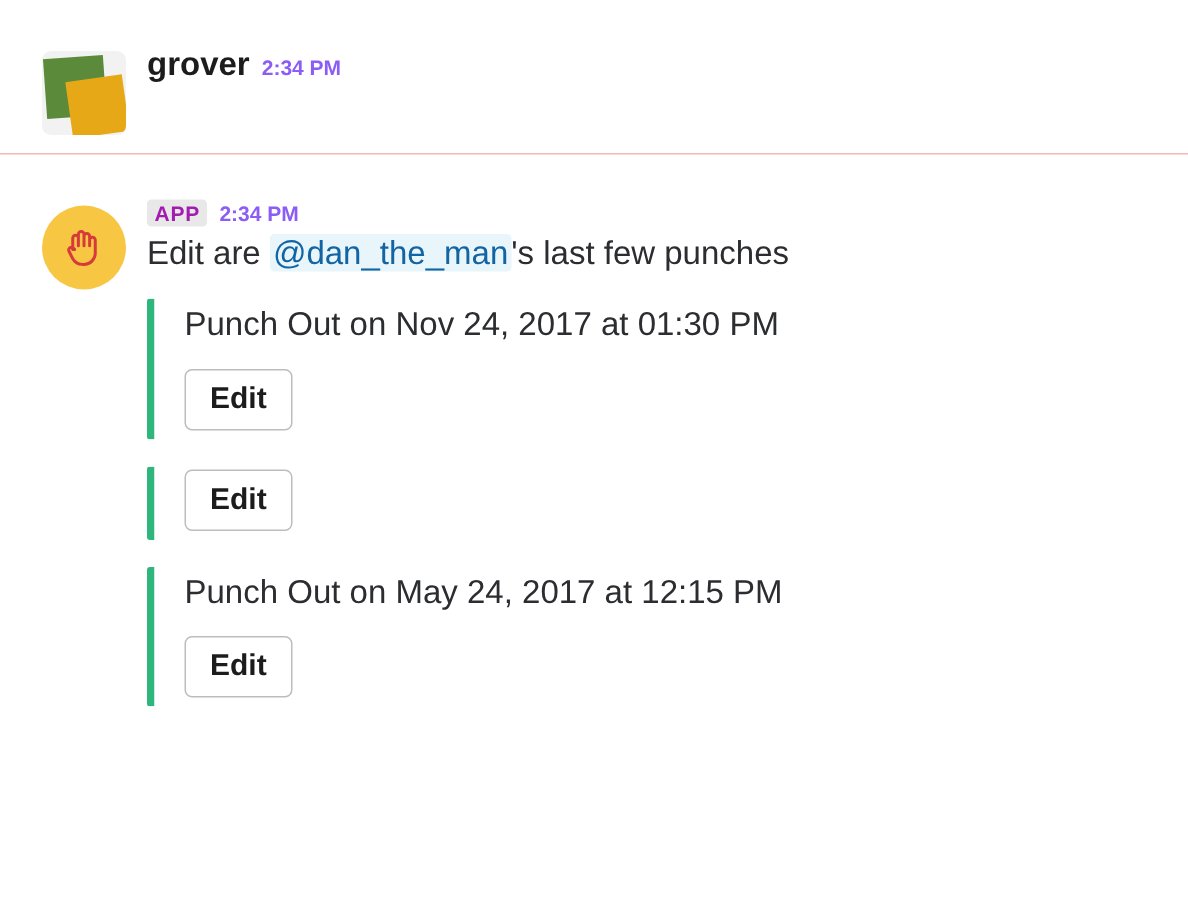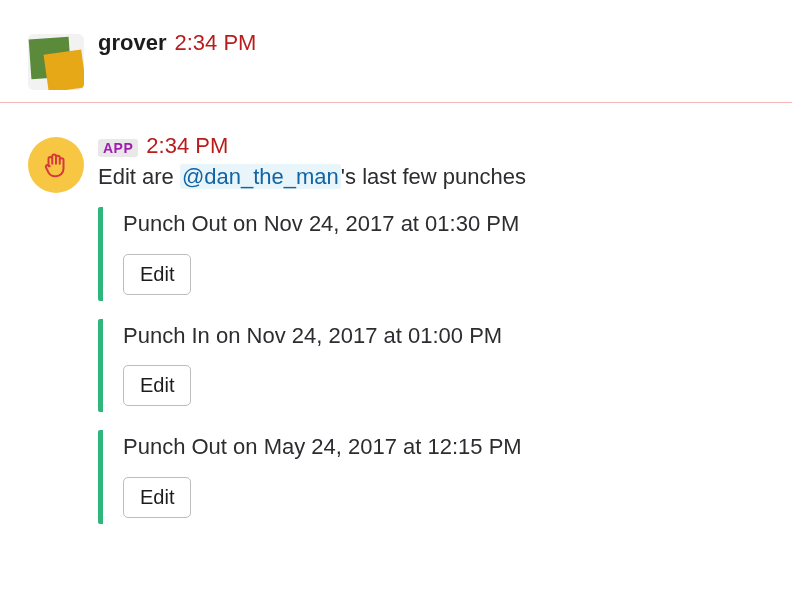--- a/index.html
+++ b/index.html
@@ -66,23 +66,23 @@
     .app-badge {
       background: #e8e8e8;
       color: #a21caf;
       font-size: 14px;
       font-weight: 700;
       padding: 1px 5px;
       border-radius: 3px;
       letter-spacing: 0.5px;
     }
     .timestamp {
-      color: #b91c1c;
-      font-size: 22px;
-      font-weight: 400;
+      color: #8b5cf6;
+      font-size: 14px;
+      font-weight: 700;
     }
     .body-text {
       font-size: 22px;
       line-height: 1.45;
       color: #2c2d30;
     }
     .mention {
       color: #1264a3;
       background: #e8f5fa;
       border-radius: 3px;
@@ -103,21 +103,21 @@
       border-radius: 2px;
     }
     .attachment-text {
       font-size: 22px;
       color: #2c2d30;
       margin-bottom: 14px;
       line-height: 1.4;
     }
     .edit-btn {
       font-size: 20px;
-      font-weight: 400;
+      font-weight: 700;
       color: #1d1c1d;
       background: #fff;
       border: 1px solid #bdbdbd;
       border-radius: 5px;
       padding: 8px 16px;
       cursor: pointer;
     }
   </style>
 </head>
 <body>
@@ -151,21 +151,20 @@
     <div class="body-text">
       <span>Edit are </span><span class="mention">@dan_the_man</span><span>'s last few punches</span>
     </div>
 
     <div class="attachments">
       <div class="attachment">
         <div class="attachment-text">Punch Out on Nov 24, 2017 at 01:30 PM</div>
         <button class="edit-btn">Edit</button>
       </div>
       <div class="attachment">
-        <div class="attachment-text">Punch In on Nov 24, 2017 at 01:00 PM</div>
         <button class="edit-btn">Edit</button>
       </div>
       <div class="attachment">
         <div class="attachment-text">Punch Out on May 24, 2017 at 12:15 PM</div>
         <button class="edit-btn">Edit</button>
       </div>
     </div>
   </div>
 </div>
 

